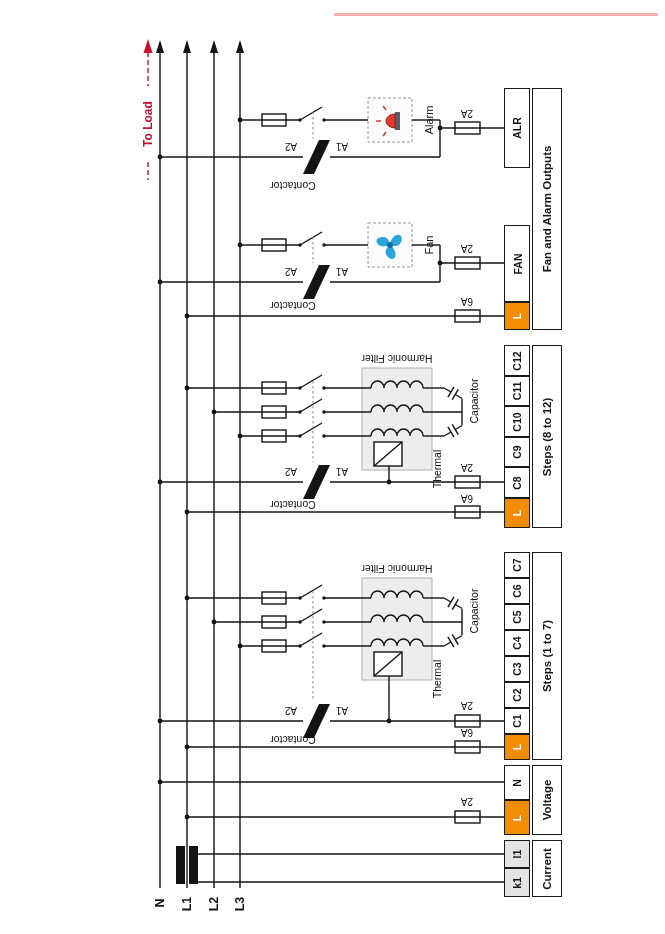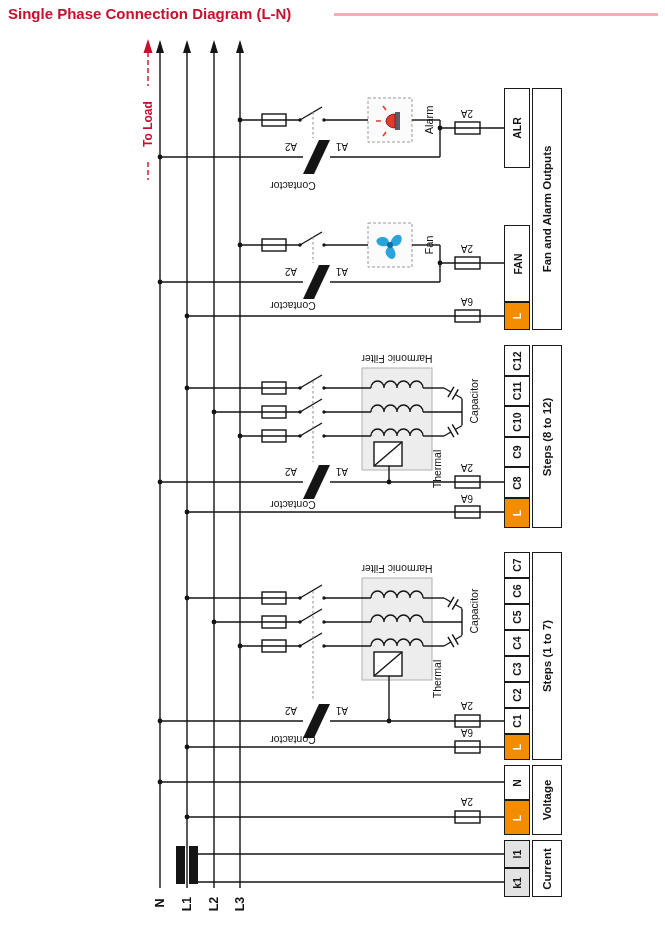--- a/index.html
+++ b/index.html
@@ -232,21 +232,20 @@
       <g>
         <rect x="176" y="846" width="9" height="38" fill="#141414" stroke="none"></rect>
         <rect x="189" y="846" width="9" height="38" fill="#141414" stroke="none"></rect>
         <line x1="193" y1="854" x2="504" y2="854"></line>
         <line x1="193" y1="882" x2="504" y2="882"></line>
       </g>
 
     </g>
   </svg>
 
-  <div class="title">Single Phase Connection Diagram (L-N)</div>
   <div class="title-line"></div>
 
   <div class="lbl red-bold" style="left:148px;top:124px">To Load</div>
 
   <div class="lbl bus" style="left:160px;top:903px">N</div>
   <div class="lbl bus" style="left:187px;top:904px">L1</div>
   <div class="lbl bus" style="left:214px;top:904px">L2</div>
   <div class="lbl bus" style="left:240px;top:904px">L3</div>
 
   <div class="lbl180" style="left:291px;top:146px">A2</div>

